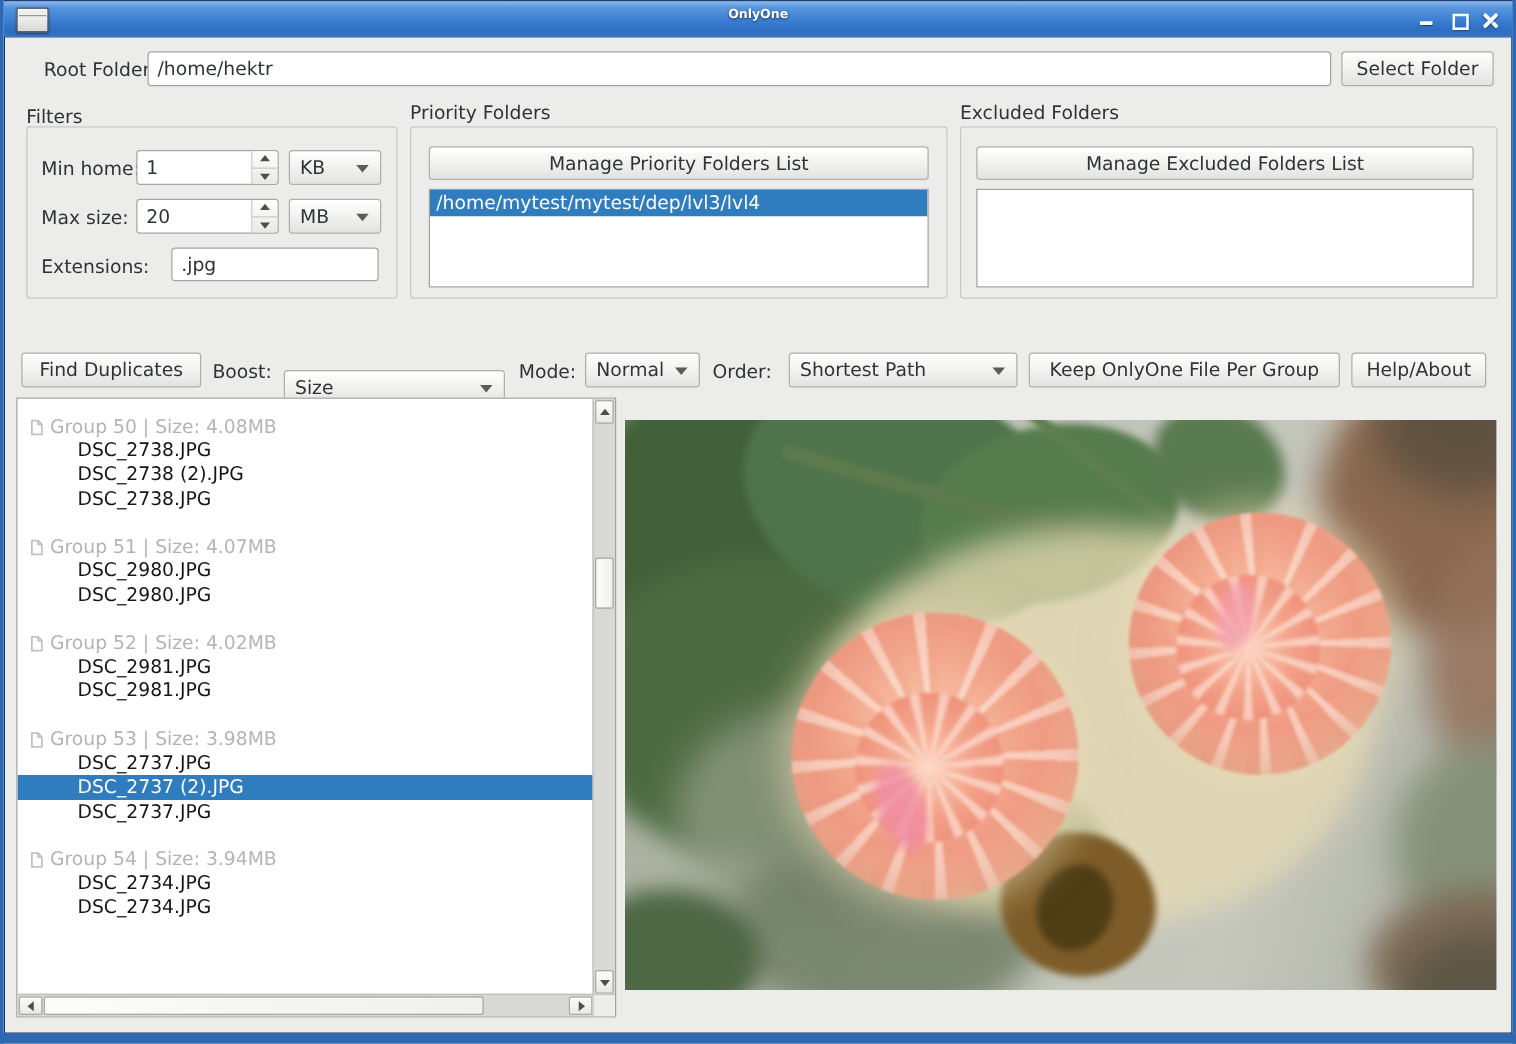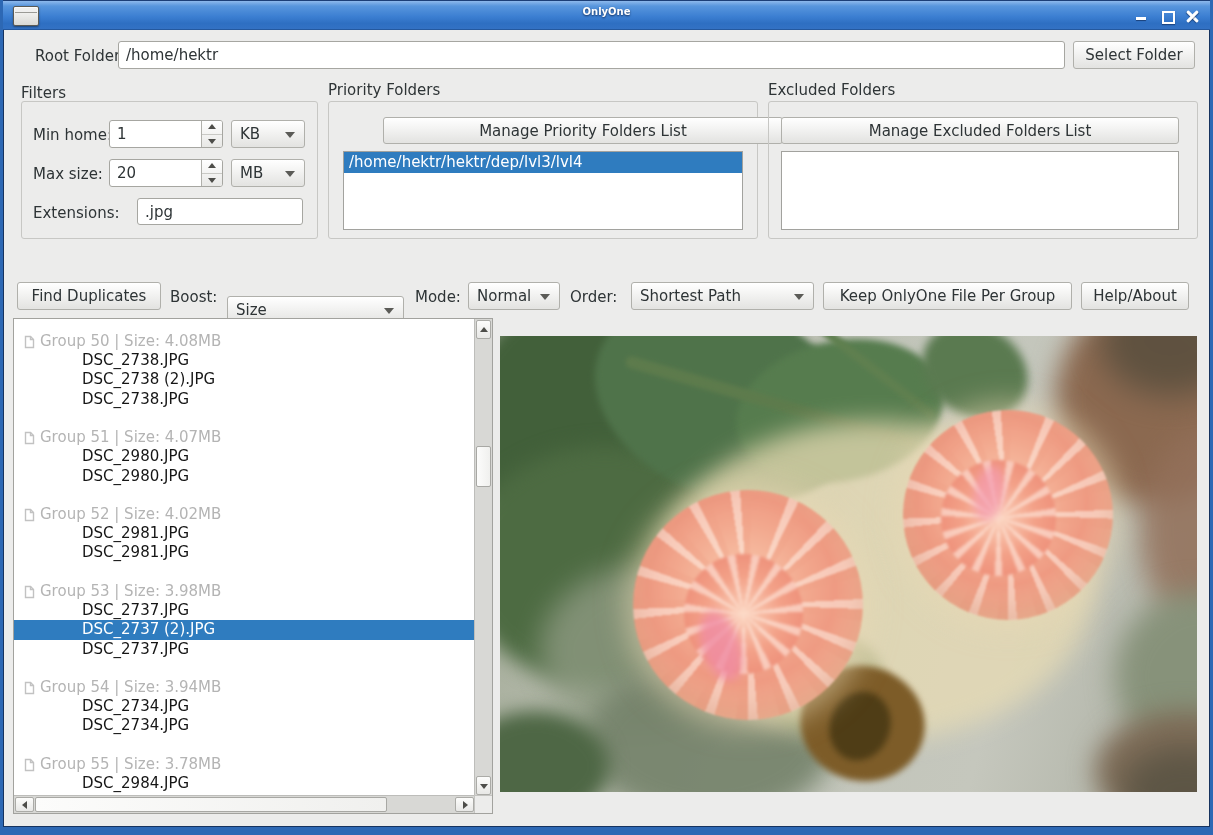--- a/index.html
+++ b/index.html
@@ -55,21 +55,21 @@
   .pf-item.sel { background:#2f7cbf; color:#fff; }
 
   
   .dup-panel { position:absolute; left:10px; top:318px; width:480px; height:496px;
       background:#fff; border:1px solid #a2a29e; }
   .dup-content { position:absolute; left:0; top:0; width:461px; height:477px; overflow:hidden; padding-top:13px; }
   .group { margin-top:19px; }
   .group:first-child { margin-top:0; }
   .grp-hdr { height:19px; line-height:19px; color:#b4b4b4; padding-left:26px; position:relative; white-space:nowrap; }
   .grp-hdr svg { position:absolute; left:9px; top:3px; }
-  .file-row { height:19.4px; line-height:19.4px; padding-left:68px; color:#161616; white-space:nowrap; cursor:pointer; }
+  .file-row { height:19.4px; line-height:19.4px; padding-left:48px; color:#161616; white-space:nowrap; cursor:pointer; }
   .file-row.sel { background:#2f7cbf; color:#fff; }
 
   
   .vscroll { position:absolute; right:0; top:0; width:18px; height:477px; background:#d8d8d5; border-left:1px solid #bdbdba; }
   .hscroll { position:absolute; left:0; bottom:0; height:18px; width:461px; background:#d8d8d5; border-top:1px solid #bdbdba; }
   .sc-btn { position:absolute; background:linear-gradient(#fcfcfb,#e8e8e6); border:1px solid #ababa7; border-radius:2px; cursor:pointer; }
   .sc-thumb { position:absolute; background:linear-gradient(90deg,#fcfcfb,#f0f0ee); border:1px solid #a8a8a4; border-radius:2px; cursor:pointer; }
   .corner { position:absolute; right:0; bottom:0; width:18px; height:18px; background:#ececeb; border-left:1px solid #c4c4c1; border-top:1px solid #c4c4c1; }
 
   
@@ -139,23 +139,23 @@
   </div>
   <div class="combo" style="left:228px; top:159px; width:74px; height:28px;">
     <span>MB</span>
     <span class="arrow"></span>
   </div>
   <div class="lbl" style="left:30px; top:204px;">Extensions:</div>
   <div class="entry" style="left:134px; top:198px; width:166px; height:27px;">.jpg</div>
 
   <div class="lbl" style="left:325px; top:81px;">Priority Folders</div>
   <div class="frame" style="left:325px; top:101px; width:430px; height:138px;"></div>
-  <div class="btn" style="left:340px; top:117px; width:400px; height:27px;margin-left:40px;">Manage Priority Folders List</div>
+  <div class="btn" style="left:340px; top:117px; width:400px; height:27px;">Manage Priority Folders List</div>
   <div class="listbox" style="left:340px; top:151px; width:400px; height:79px;" id="priority-list">
-      <div class="pf-item sel">/home/hektr/hektr/dep/lvl3/lvl4</div>
+      <div class="pf-item sel">/home/mytest/mytest/dep/lvl3/lvl4</div>
     </div>
 
   <div class="lbl" style="left:765px; top:81px;">Excluded Folders</div>
   <div class="frame" style="left:765px; top:101px; width:430px; height:138px;"></div>
   <div class="btn" style="left:778px; top:117px; width:398px; height:27px;">Manage Excluded Folders List</div>
   <div class="listbox" style="left:778px; top:151px; width:398px; height:79px;" id="excluded-list"></div>
 
   <div class="btn" style="left:14px; top:282px; width:144px; height:28px;">Find Duplicates</div>
   <div class="lbl" style="left:167px; top:288px;">Boost:</div>
   <div class="combo" style="left:224px; top:296px; width:177px; height:28px;">
@@ -211,27 +211,20 @@
           <div class="file-row sel">DSC_2737 (2).JPG</div>
           <div class="file-row">DSC_2737.JPG</div>
         </div>
         <div class="group">
           <div class="grp-hdr"><svg width="12" height="14" viewBox="0 0 12 14">
               <path d="M2.5 1.5 h5 l3 3 v8 h-8 z" fill="none" stroke="#c2c2c2" stroke-width="1.4"></path>
               <path d="M7.5 1.5 v3 h3" fill="none" stroke="#c2c2c2" stroke-width="1.4"></path>
             </svg>Group 54 | Size: 3.94MB</div>
           <div class="file-row">DSC_2734.JPG</div>
           <div class="file-row">DSC_2734.JPG</div>
-        </div>
-        <div class="group">
-          <div class="grp-hdr"><svg width="12" height="14" viewBox="0 0 12 14">
-              <path d="M2.5 1.5 h5 l3 3 v8 h-8 z" fill="none" stroke="#c2c2c2" stroke-width="1.4"></path>
-              <path d="M7.5 1.5 v3 h3" fill="none" stroke="#c2c2c2" stroke-width="1.4"></path>
-            </svg>Group 55 | Size: 3.78MB</div>
-          <div class="file-row">DSC_2984.JPG</div>
         </div>
       </div>
     <div class="vscroll">
       <div class="sc-btn" style="left:1px; top:1px; width:15px; height:19px;">
           <i class="tri-up" style="position:absolute;left:50%;top:50%;margin:-3px 0 0 -4px;"></i>
         </div>
       <div class="sc-thumb" style="left:1px; top:127px; width:15px; height:41px;"></div>
       <div class="sc-btn" style="left:1px; bottom:1px; width:15px; height:19px;">
           <i class="tri-down" style="position:absolute;left:50%;top:50%;margin:-2px 0 0 -4px;"></i>
         </div>

